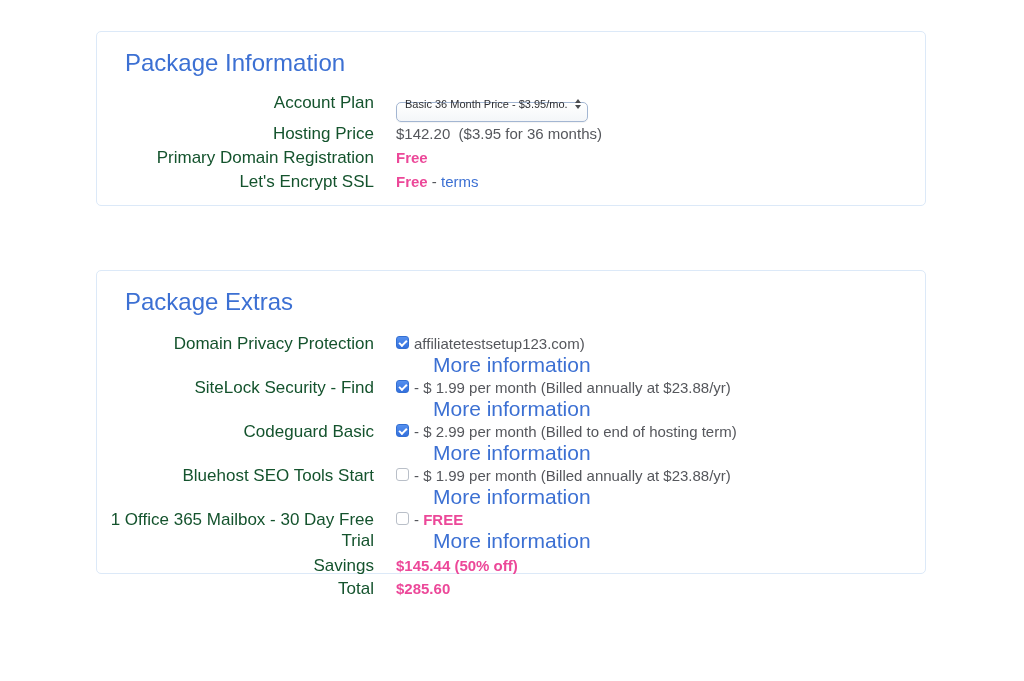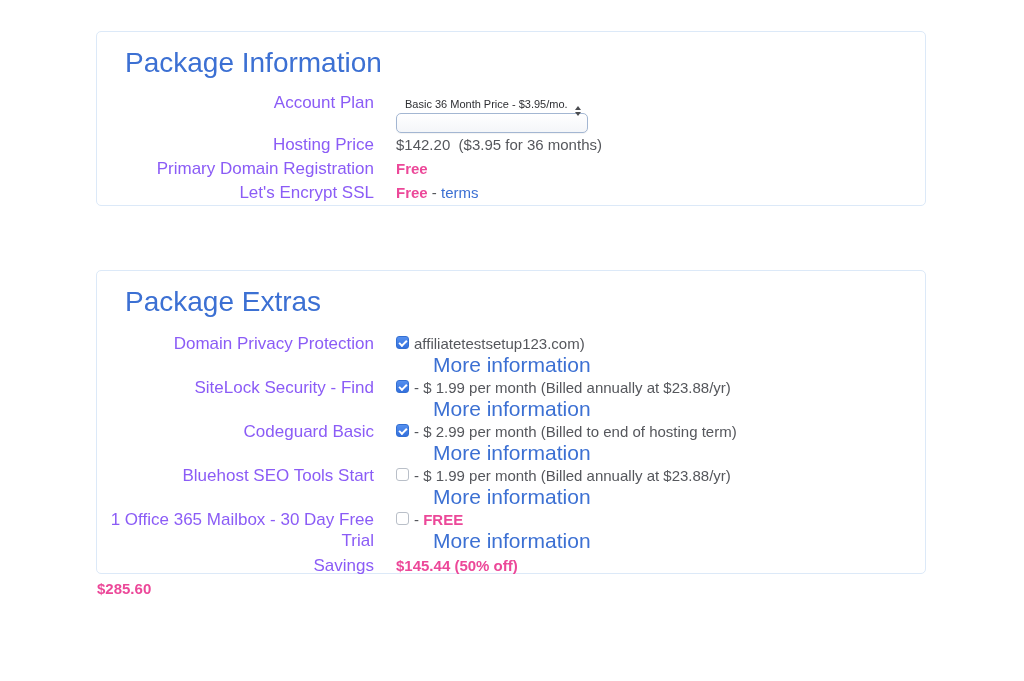--- a/index.html
+++ b/index.html
@@ -17,55 +17,55 @@
     width: 830px;
     background: #ffffff;
     border: 1px solid #dce9f8;
     border-radius: 5px;
   }
   .panel-info   { top: 31px;  height: 175px; }
   .panel-extras { top: 270px; height: 304px; }
 
   .panel-title {
     margin: 16px 0 0 28px;
-    font-size: 28px;
+    font-size: 24px;
     line-height: 30px;
     font-weight: 400;
     color: #3c70d3;
   }
 
   .rows {
     display: grid;
     grid-template-columns: 277px 1fr;
     column-gap: 22px;
   }
   .rows-info   { margin-top: 13px; }
   .rows-extras { margin-top: 16px; }
 
   .lbl {
     text-align: right;
-    color: #8b5cf6;
+    color: #14532d;
     font-size: 17px;
   }
   .rows-info .lbl, .rows-info .val { line-height: 24px; }
   .rows-extras .lbl, .rows-extras .val { line-height: 21px; }
 
   .val {
     color: #55575c;
     font-size: 15px;
   }
   .val b, .bold-val { color: #ec4899; font-weight: 700; }
 
   a.link { color: #3c70d3; text-decoration: none; cursor: pointer; }
   .more-link { display: block; font-size: 21px; line-height: 21px; margin-left: 37px; }
 
   
   .select {
     display: inline-flex;
-    align-items: flex-end;
+    align-items: center;
     height: 20px;
     margin-top: 2px;
     padding: 0 6px 16px 8px;
     border: 1px solid #a3b6d2;
     border-radius: 5px;
     background: linear-gradient(#ffffff, #f4f6f9);
     box-shadow: 0 1px 1px rgba(0,0,0,0.05);
     font-size: 11px;
     color: #2e2f33;
     cursor: pointer;
@@ -191,15 +191,16 @@
       <div class="pline">
         <span class="cb"></span>
         <span class="ptext"><span>- </span><b>FREE</b></span>
       </div>
       <a class="link more-link">More information</a>
     </div>
 
     <div class="lbl summary-row">Savings</div>
     <div class="val summary-row bold-val">$145.44 (50% off)</div>
 
+    <div class="lbl summary-row">Total</div>
     <div class="val summary-row bold-val">$285.60</div>
   </div>
 </section>
 
 </body></html>

